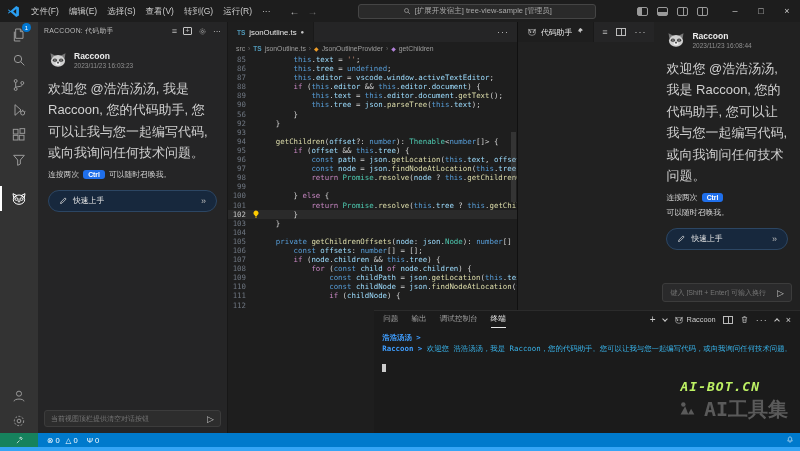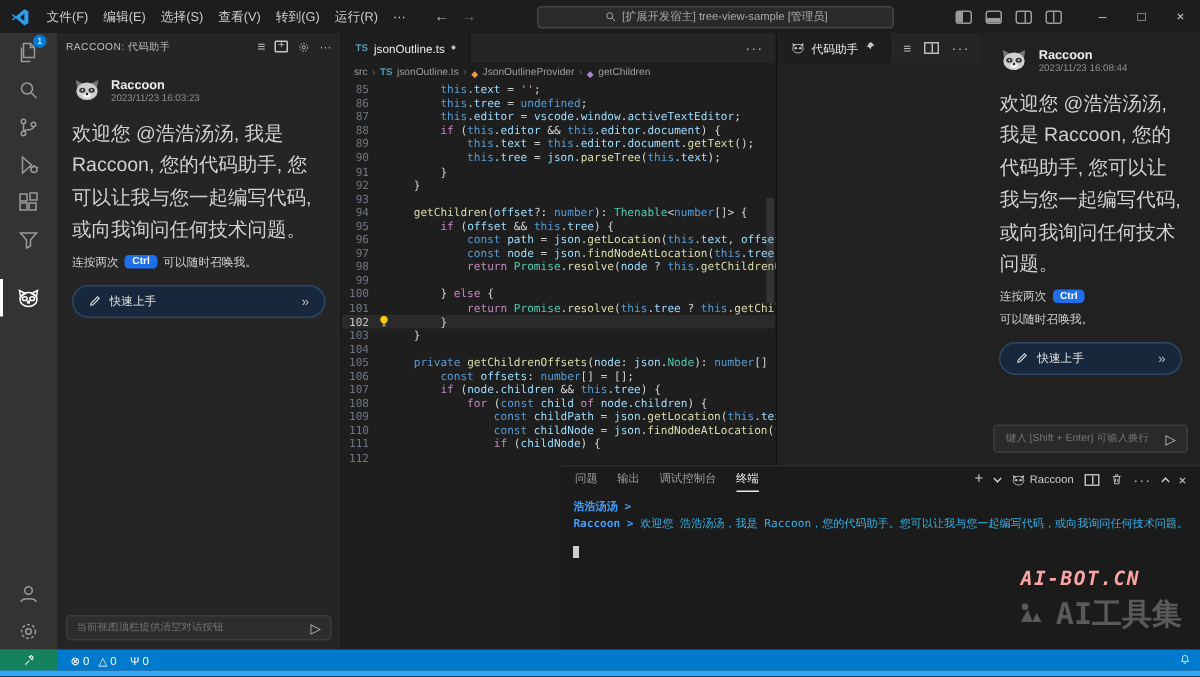--- a/index.html
+++ b/index.html
@@ -144,21 +144,21 @@
 
   .terminal { flex:1; position:relative; padding:5px 8px; font-family:"DejaVu Sans Mono", monospace;
     font-size:7.4px; overflow:hidden; }
   .t-line { line-height:10.5px; white-space:pre-wrap; }
   .t-line.first { margin-bottom:10px; }
   .t-prompt { color:#3f9eff; font-weight:bold; }
   .t-msg { color:#38b2e8; }
   .t-cursor { width:4px; height:8px; background:#cccccc; margin-top:2px; }
 
   .watermark { position:absolute; right:12px; bottom:10px; text-align:right; pointer-events:none; }
-  .wm1 { color:#fca5a5; font-size:13px; font-weight:bold; font-style:italic; letter-spacing:1px;
+  .wm1 { color:#bef264; font-size:13px; font-weight:bold; font-style:italic; letter-spacing:1px;
     margin-right:28px; }
   .wm2 { color:#5a5a5a; font-size:20px; font-weight:bold; display:flex; align-items:center; gap:4px;
     justify-content:flex-end; margin-top:2px; }
   .wm-logo { width:26px; height:22px; }
 
   
   .statusbar { height:14px; background:#007acc; display:flex; align-items:center; color:#ffffff;
     font-size:7.6px; flex:0 0 14px; }
   .sb-remote { width:38px; height:14px; background:#16825d; display:flex; align-items:center;
     justify-content:center; flex:0 0 38px; }
@@ -357,21 +357,21 @@
             <span class="bc-method">◆</span>
             <span>getChildren</span>
           </div>
           <div class="code-area" id="code-area">
               <div class="code-line"><span class="gutter">85</span><span class="line-text">        <span class="tk-b">this</span><span class="tk-p">.</span><span class="tk-v">text</span><span class="tk-p"> = </span><span class="tk-s">''</span><span class="tk-p">;</span></span></div>
               <div class="code-line"><span class="gutter">86</span><span class="line-text">        <span class="tk-b">this</span><span class="tk-p">.</span><span class="tk-v">tree</span><span class="tk-p"> = </span><span class="tk-b">undefined</span><span class="tk-p">;</span></span></div>
               <div class="code-line"><span class="gutter">87</span><span class="line-text">        <span class="tk-b">this</span><span class="tk-p">.</span><span class="tk-v">editor</span><span class="tk-p"> = </span><span class="tk-v">vscode</span><span class="tk-p">.</span><span class="tk-v">window</span><span class="tk-p">.</span><span class="tk-v">activeTextEditor</span><span class="tk-p">;</span></span></div>
               <div class="code-line"><span class="gutter">88</span><span class="line-text">        <span class="tk-k">if</span><span class="tk-p"> (</span><span class="tk-b">this</span><span class="tk-p">.</span><span class="tk-v">editor</span><span class="tk-p"> &amp;&amp; </span><span class="tk-b">this</span><span class="tk-p">.</span><span class="tk-v">editor</span><span class="tk-p">.</span><span class="tk-v">document</span><span class="tk-p">) {</span></span></div>
               <div class="code-line"><span class="gutter">89</span><span class="line-text">            <span class="tk-b">this</span><span class="tk-p">.</span><span class="tk-v">text</span><span class="tk-p"> = </span><span class="tk-b">this</span><span class="tk-p">.</span><span class="tk-v">editor</span><span class="tk-p">.</span><span class="tk-v">document</span><span class="tk-p">.</span><span class="tk-f">getText</span><span class="tk-p">();</span></span></div>
               <div class="code-line"><span class="gutter">90</span><span class="line-text">            <span class="tk-b">this</span><span class="tk-p">.</span><span class="tk-v">tree</span><span class="tk-p"> = </span><span class="tk-v">json</span><span class="tk-p">.</span><span class="tk-f">parseTree</span><span class="tk-p">(</span><span class="tk-b">this</span><span class="tk-p">.</span><span class="tk-v">text</span><span class="tk-p">);</span></span></div>
-              <div class="code-line"><span class="gutter">91</span><span class="line-text">        <span class="tk-p">}</span></span></div>
+              <div class="code-line"><span class="gutter">56</span><span class="line-text">        <span class="tk-p">}</span></span></div>
               <div class="code-line"><span class="gutter">92</span><span class="line-text">    <span class="tk-p">}</span></span></div>
               <div class="code-line"><span class="gutter">93</span><span class="line-text"></span></div>
               <div class="code-line"><span class="gutter">94</span><span class="line-text">    <span class="tk-f">getChildren</span><span class="tk-p">(</span><span class="tk-v">offset</span><span class="tk-p">?: </span><span class="tk-b">number</span><span class="tk-p">): </span><span class="tk-t">Thenable</span><span class="tk-p">&lt;</span><span class="tk-b">number</span><span class="tk-p">[]&gt; {</span></span></div>
               <div class="code-line"><span class="gutter">95</span><span class="line-text">        <span class="tk-k">if</span><span class="tk-p"> (</span><span class="tk-v">offset</span><span class="tk-p"> &amp;&amp; </span><span class="tk-b">this</span><span class="tk-p">.</span><span class="tk-v">tree</span><span class="tk-p">) {</span></span></div>
               <div class="code-line"><span class="gutter">96</span><span class="line-text">            <span class="tk-b">const</span><span class="tk-p"> </span><span class="tk-v">path</span><span class="tk-p"> = </span><span class="tk-v">json</span><span class="tk-p">.</span><span class="tk-f">getLocation</span><span class="tk-p">(</span><span class="tk-b">this</span><span class="tk-p">.</span><span class="tk-v">text</span><span class="tk-p">, </span><span class="tk-v">offset</span></span></div>
               <div class="code-line"><span class="gutter">97</span><span class="line-text">            <span class="tk-b">const</span><span class="tk-p"> </span><span class="tk-v">node</span><span class="tk-p"> = </span><span class="tk-v">json</span><span class="tk-p">.</span><span class="tk-f">findNodeAtLocation</span><span class="tk-p">(</span><span class="tk-b">this</span><span class="tk-p">.</span><span class="tk-v">tree</span><span class="tk-p">, </span></span></div>
               <div class="code-line"><span class="gutter">98</span><span class="line-text">            <span class="tk-k">return</span><span class="tk-p"> </span><span class="tk-t">Promise</span><span class="tk-p">.</span><span class="tk-f">resolve</span><span class="tk-p">(</span><span class="tk-v">node</span><span class="tk-p"> ? </span><span class="tk-b">this</span><span class="tk-p">.</span><span class="tk-f">getChildrenOffsets</span></span></div>
               <div class="code-line"><span class="gutter">99</span><span class="line-text"></span></div>
               <div class="code-line"><span class="gutter">100</span><span class="line-text">        <span class="tk-p">} </span><span class="tk-k">else</span><span class="tk-p"> {</span></span></div>
               <div class="code-line"><span class="gutter">101</span><span class="line-text">            <span class="tk-k">return</span><span class="tk-p"> </span><span class="tk-t">Promise</span><span class="tk-p">.</span><span class="tk-f">resolve</span><span class="tk-p">(</span><span class="tk-b">this</span><span class="tk-p">.</span><span class="tk-v">tree</span><span class="tk-p"> ? </span><span class="tk-b">this</span><span class="tk-p">.</span><span class="tk-f">getChildrenOffsets</span></span></div>

